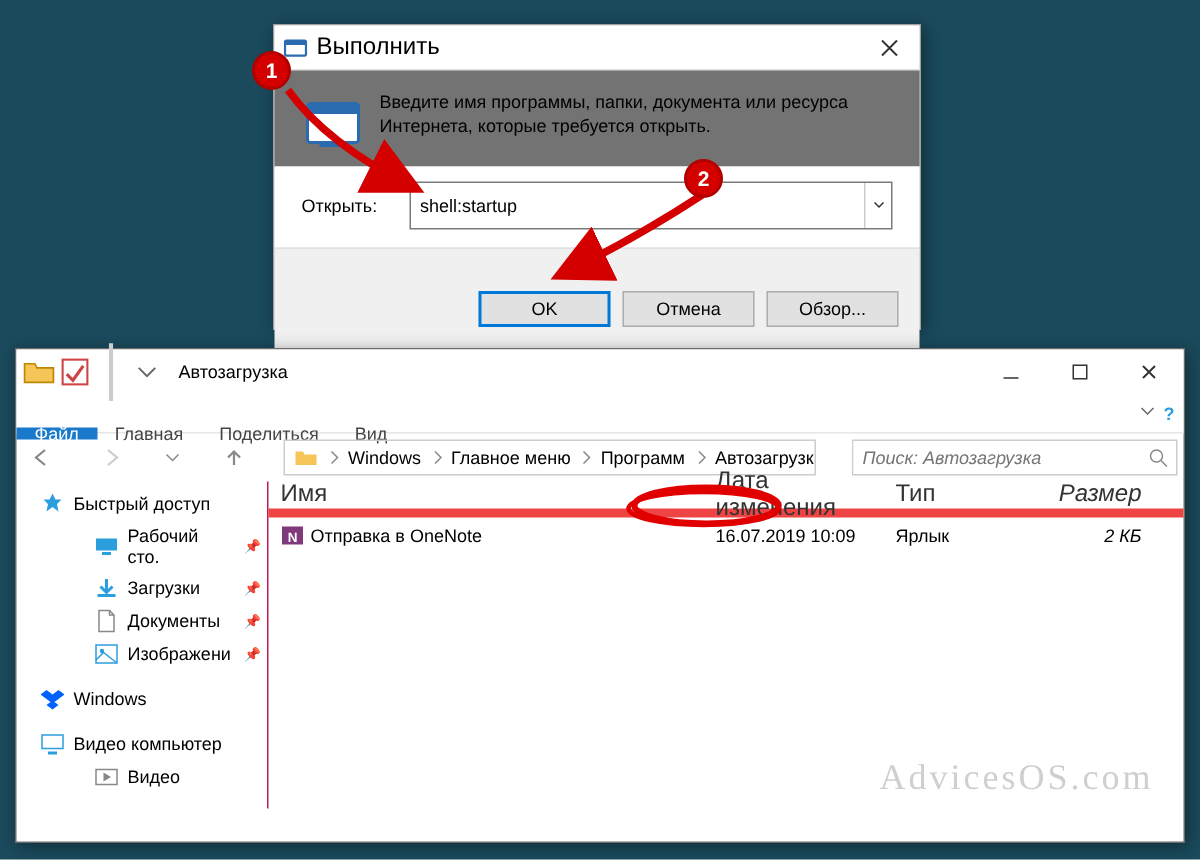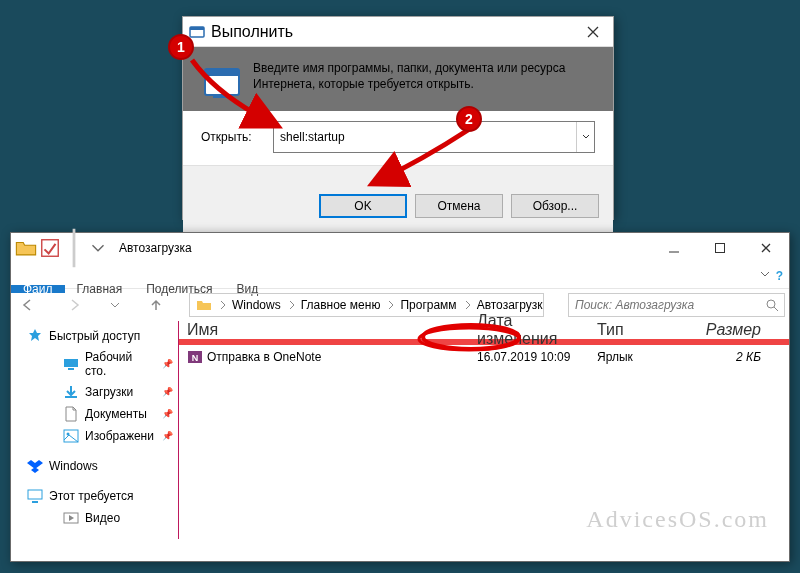--- a/index.html
+++ b/index.html
@@ -373,21 +373,21 @@
         <span>Windows</span>
       </div>
       <div class="side-item sep"></div>
       <div class="side-item">
         <span class="side-icon">
             <svg viewBox="0 0 16 16">
               <rect x="1" y="2" width="14" height="9" fill="#fff" stroke="#2b9fde"></rect>
               <path d="M5 14h6" stroke="#2b9fde" stroke-width="2"></path>
             </svg>
           </span>
-        <span>Этот требуется</span>
+        <span>Видео компьютер</span>
       </div>
       <div class="side-item indent">
         <span class="side-icon">
             <svg viewBox="0 0 16 16">
               <rect x="1" y="3" width="14" height="10" fill="#fff" stroke="#888"></rect>
               <path d="M6 5l5 3-5 3z" fill="#888"></path>
             </svg>
           </span>
         <span>Видео</span>
       </div>

